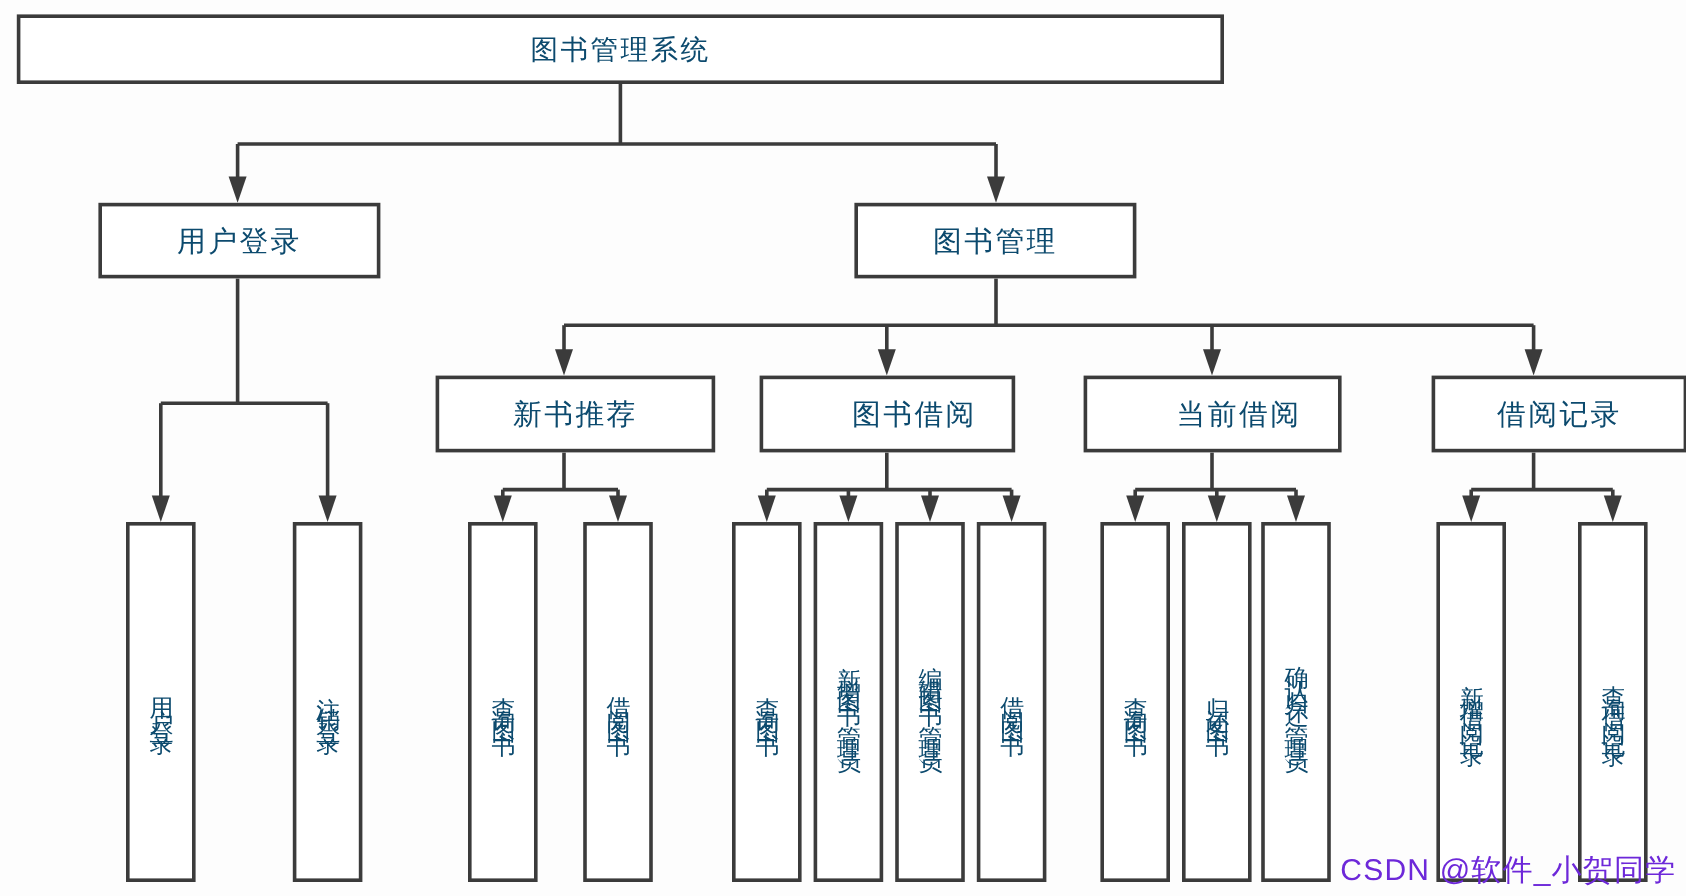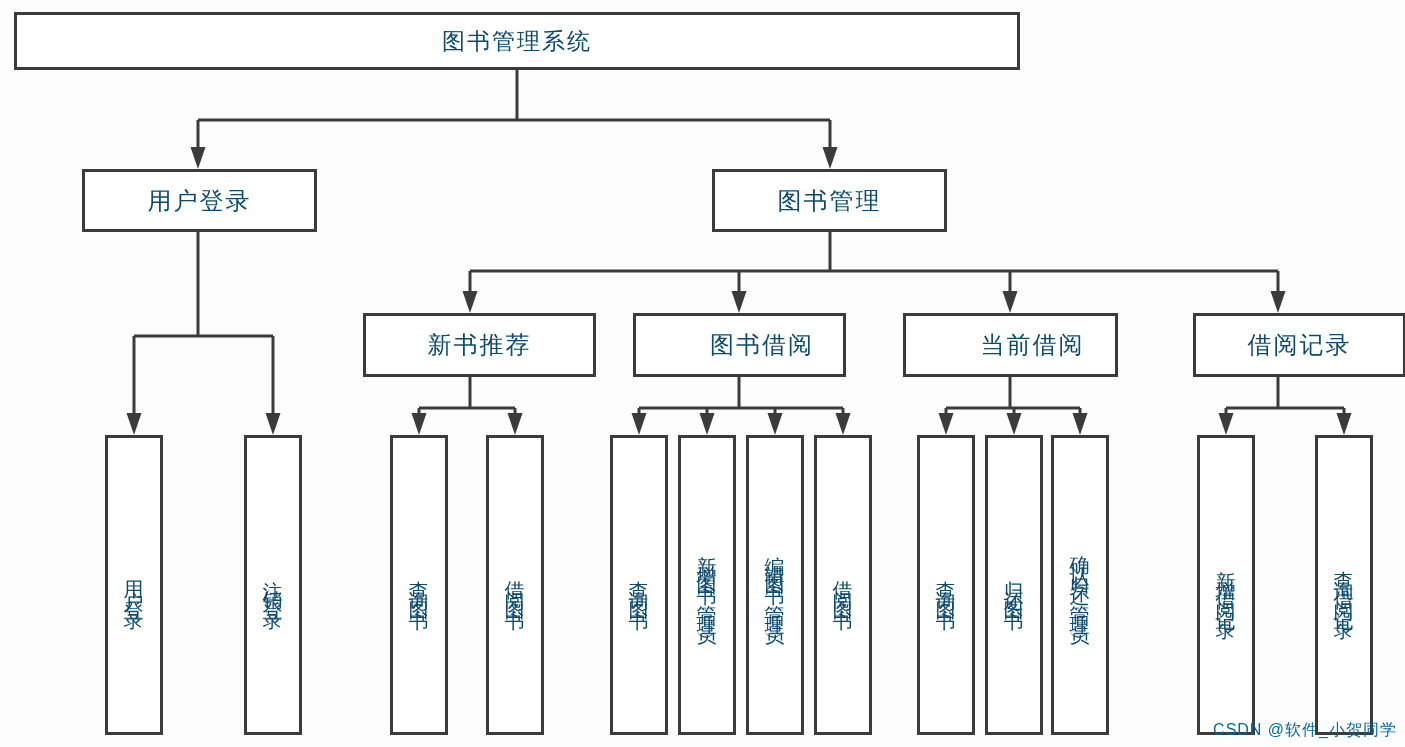--- a/index.html
+++ b/index.html
@@ -45,23 +45,23 @@
     writing-mode: vertical-rl;
     text-orientation: mixed;
     font-size: 20px;
     letter-spacing: 10px;
     line-height: 1;
   }
   .watermark {
     position: absolute;
     right: 8px;
     bottom: 6px;
-    font-size: 16px;
+    font-size: 25px;
     letter-spacing: 1px;
-    color: #0369a1;
+    color: #6d28d9;
     white-space: nowrap;
   }
 </style>
 </head>
 <body>
 
 <div id="canvas">
 
   <svg id="connectors" viewBox="0 0 1405 747" xmlns="http://www.w3.org/2000/svg">
     <g stroke="#3b3b3b" stroke-width="3" fill="none">

